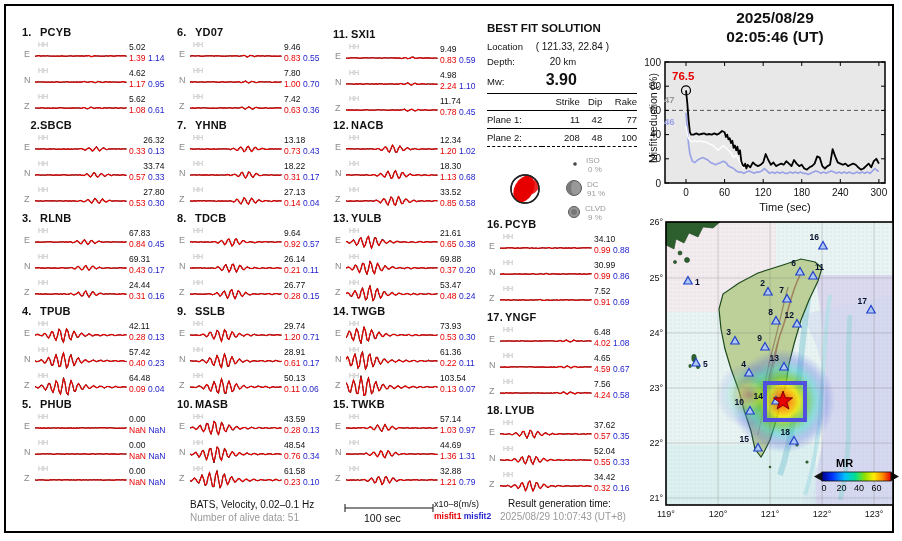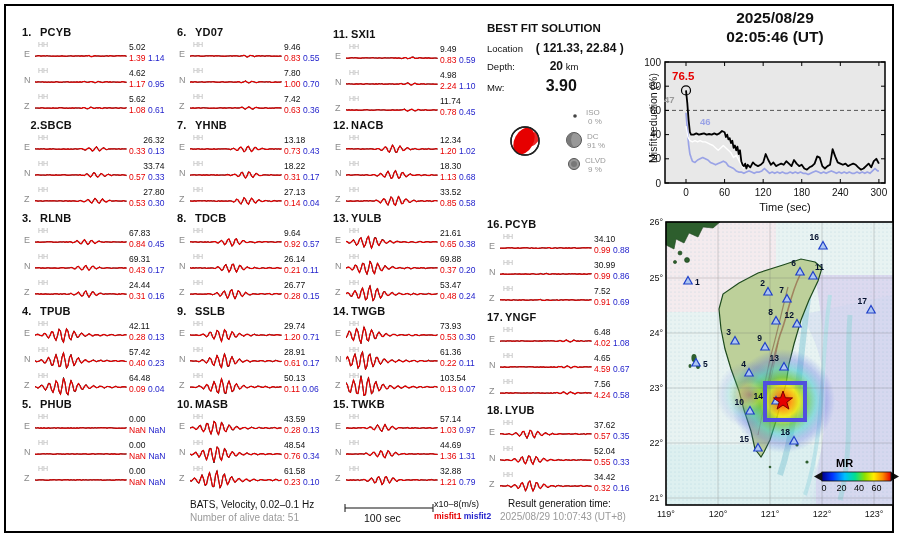--- a/index.html
+++ b/index.html
@@ -16,35 +16,35 @@
   .trace{position:absolute;left:13px;top:2px;}
   .vals{position:absolute;left:107px;top:1px;font-size:8.5px;line-height:10.5px;white-space:nowrap;}
   .v-amp{color:#111;}
   .v-m1{color:#e60000;}
   .v-m2{color:#2323cc;}
   
   #solution{position:absolute;left:487px;top:22px;width:155px;}
   .sol-title{font-size:11.5px;font-weight:bold;margin-bottom:7px;}
   .sol-row{font-size:9.5px;margin-bottom:4px;white-space:nowrap;}
   .sol-lab{display:inline-block;min-width:46px;}
-  .sol-bold{font-weight:bold;font-size:12px;margin-top:28px;}
+  .sol-bold{font-weight:normal;font-size:10px;margin-top:28px;}
   .mw-big{font-weight:bold;font-size:16px;}
   table.planes{border-collapse:collapse;font-size:9.5px;margin-top:3px;width:150px;}
   table.planes th{font-weight:normal;border-top:1px solid #000;border-bottom:1px solid #000;padding:2px 0 3px;text-align:right;}
   table.planes td{padding:3px 0;text-align:right;border-bottom:1px solid #000;}
   table.planes tr.last td{border-bottom:1px dashed #000;}
   table.planes .rowlab{text-align:left;}
   .decomp-label{fill:#9a9a9a;font-size:8px;}
   
   #mf-title{position:absolute;left:655px;top:8px;width:240px;text-align:center;font-weight:bold;font-size:15.5px;line-height:19px;}
   #mf-ylabel{position:absolute;left:598px;top:112px;width:110px;text-align:center;font-size:10.5px;transform:rotate(-90deg);}
   #mf-plot{position:absolute;left:640px;top:55px;}
   .ann-765{position:absolute;left:672px;top:70px;color:#e60000;font-weight:bold;font-size:11.5px;}
   .ann-47{position:absolute;left:664px;top:94px;color:#9a9a9a;font-weight:bold;font-size:9.5px;}
-  .ann-46{position:absolute;left:664px;top:116px;color:#9aa3e6;font-weight:bold;font-size:9.5px;margin-left:36px;}
+  .ann-46{position:absolute;left:664px;top:116px;color:#9aa3e6;font-weight:bold;font-size:9.5px;}
   
   #map{position:absolute;left:650px;top:215px;}
   
   .ft{position:absolute;font-size:10px;white-space:nowrap;}
   .gray{color:#9a9a9a;}
 </style>
 </head>
 <body>
 <div id="app">
 
@@ -823,20 +823,44 @@
   </div>
   <div class="sol-row">
     <span class="sol-lab">Depth:</span>
     <span style="margin-left:14px"><span class="sol-bold">20</span>
     <span>km</span></span>
   </div>
   <div class="sol-row">
     <span class="sol-lab">Mw:</span>
     <span class="mw-big" style="margin-left:10px">3.90</span>
   </div>
+  <table class="planes">
+    <thead>
+          <tr>
+      <th class="rowlab"></th>
+      <th>Strike</th>
+      <th>Dip</th>
+      <th>Rake</th>
+    </tr>
+        </thead>
+    <tbody>
+      <tr>
+        <td class="rowlab">Plane 1:</td>
+        <td>11</td>
+        <td>42</td>
+        <td>77</td>
+      </tr>
+      <tr class="last">
+        <td class="rowlab">Plane 2:</td>
+        <td>208</td>
+        <td>48</td>
+        <td>100</td>
+      </tr>
+    </tbody>
+  </table>
   <svg width="155" height="82" style="margin-top:4px">
     <g>
       <clipPath id="bbclip">
             <circle cx="38" cy="38" r="14"></circle>
           </clipPath>
       <circle cx="38" cy="38" r="14" fill="#ffffff" stroke="#222" stroke-width="1.4"></circle>
       <g clip-path="url(#bbclip)">
         <ellipse cx="37" cy="38" rx="9.5" ry="14" transform="rotate(28 37 38)" fill="#e60000"></ellipse>
         <ellipse cx="49" cy="34" rx="4" ry="10" transform="rotate(28 49 34)" fill="#e60000" opacity="0.85"></ellipse>
       </g>

